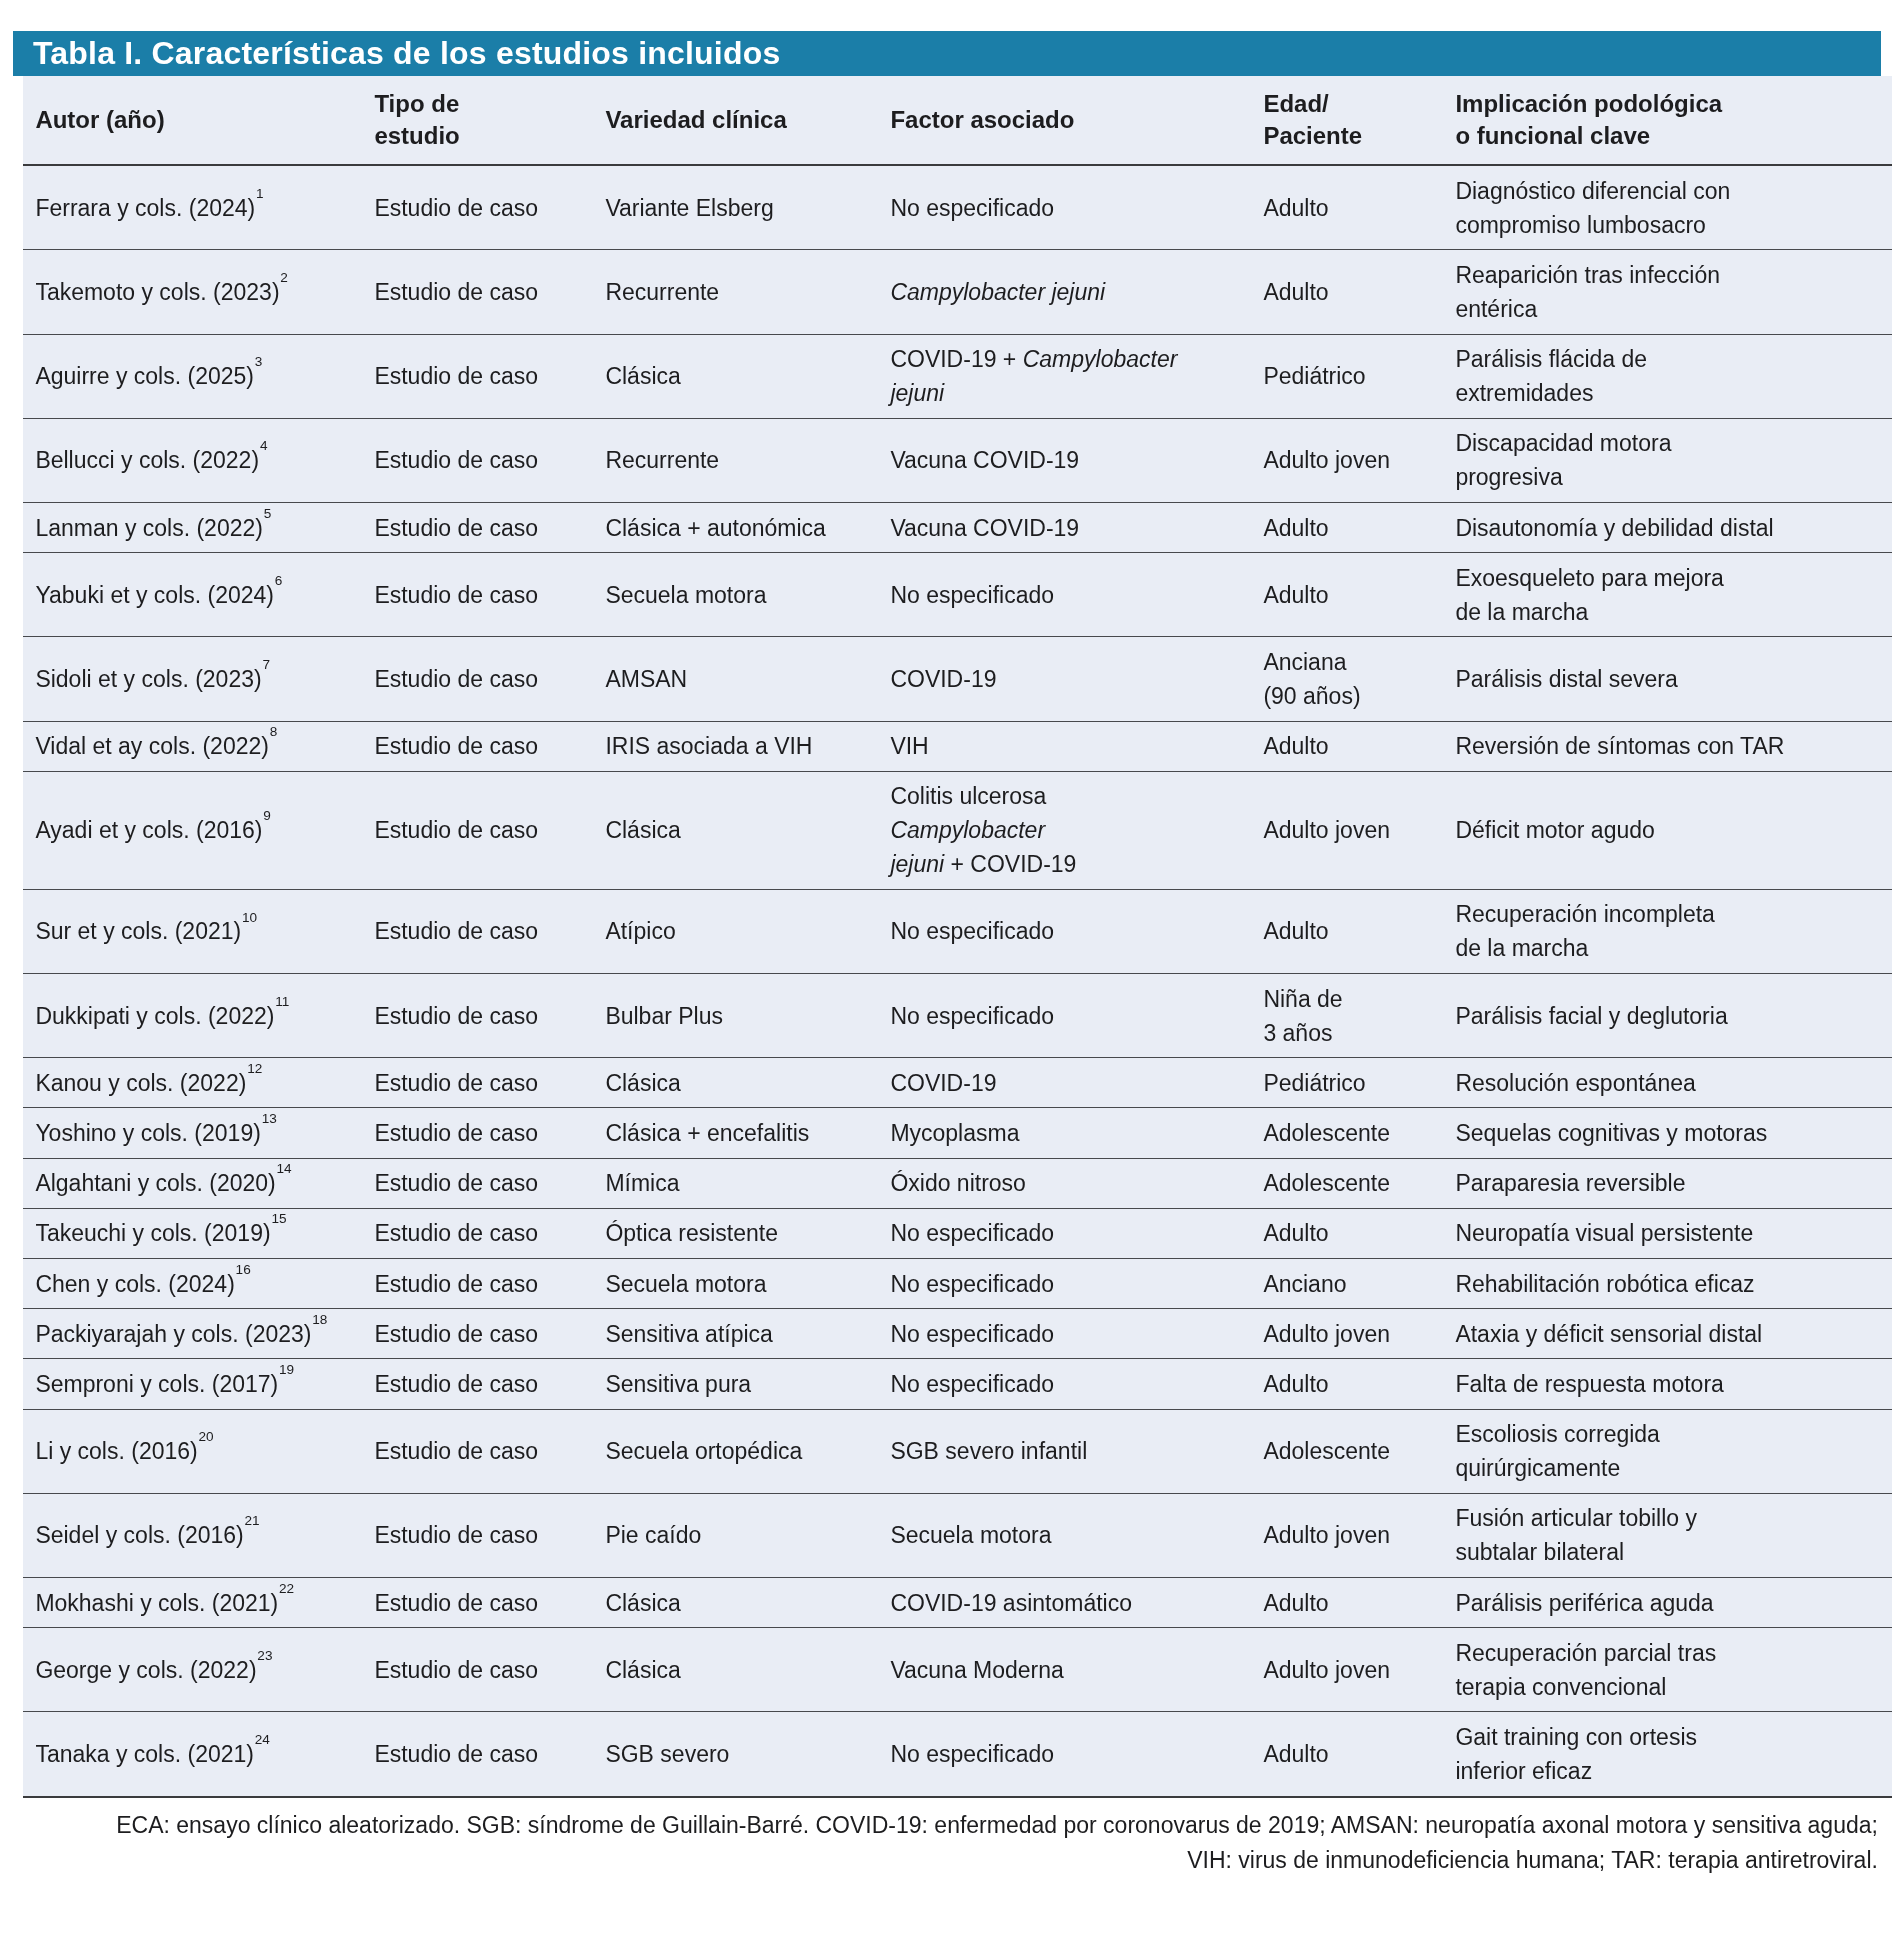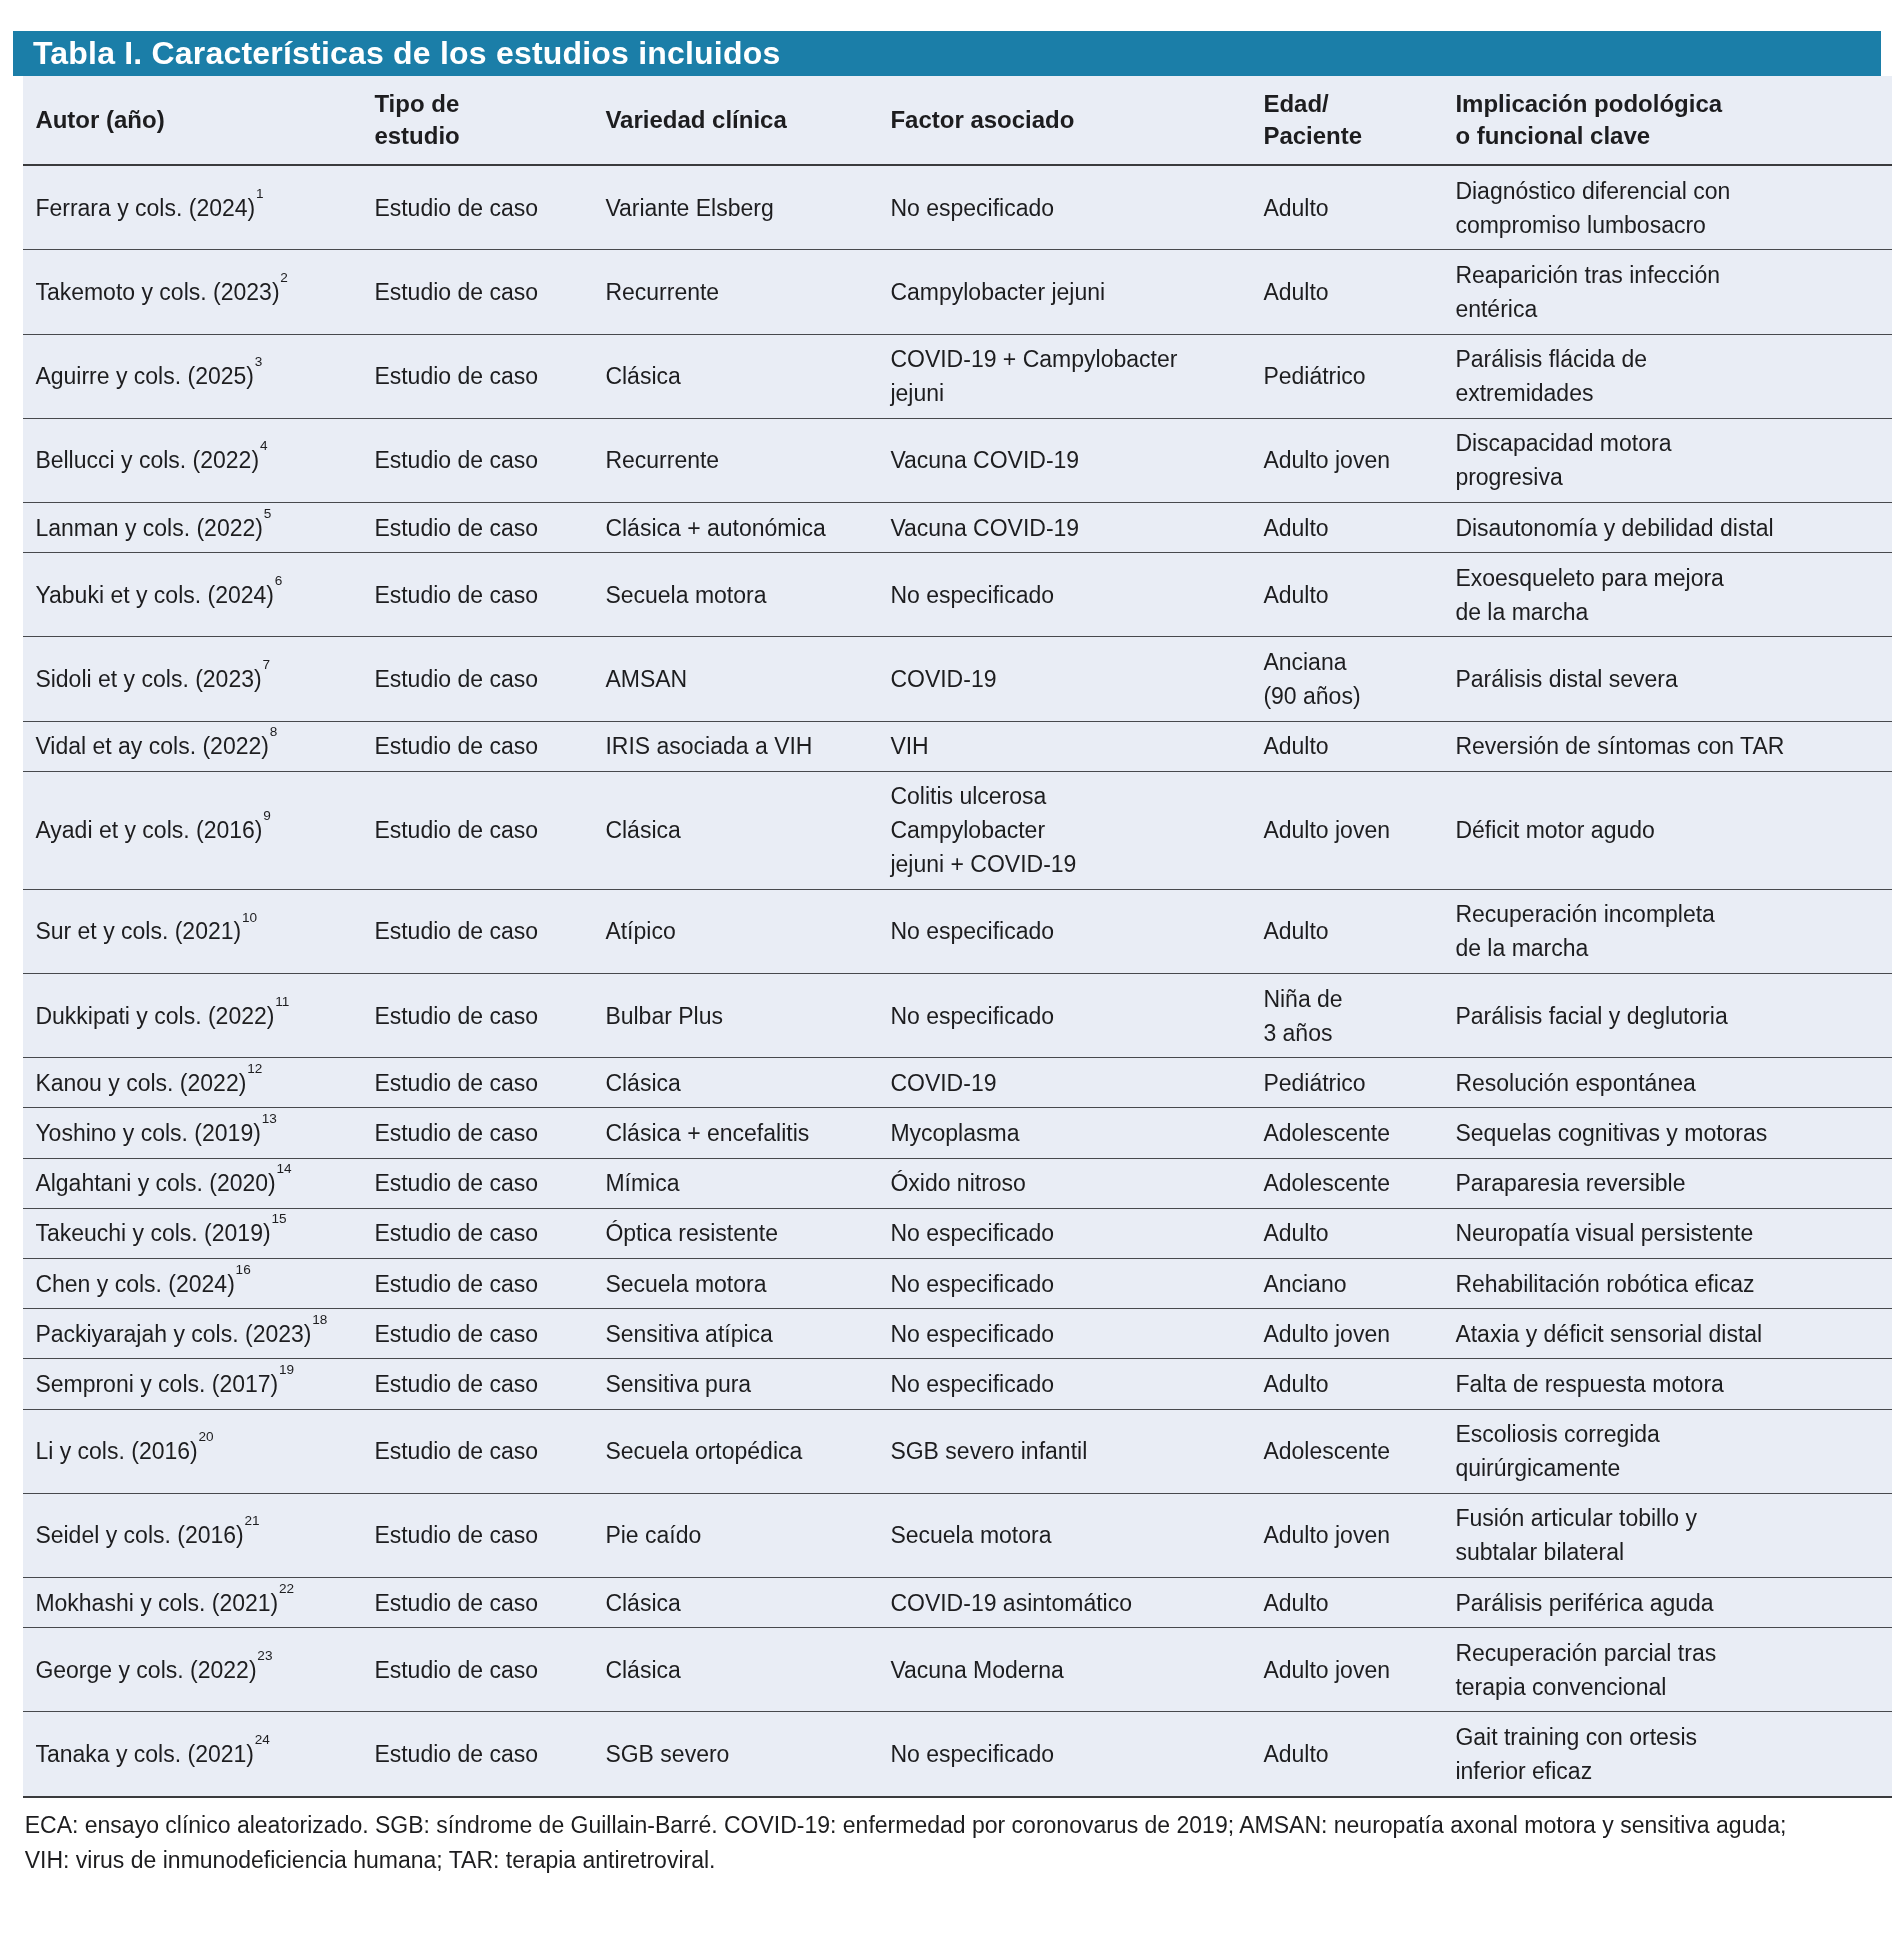--- a/index.html
+++ b/index.html
@@ -29,23 +29,23 @@
     border-bottom:2.5px solid var(--heavy);
   }
   tbody td{
     background:var(--rowbg);vertical-align:middle;
     font-size:23px;line-height:34px;
     padding:7.6px 8.5px 7.6px 12.7px;white-space:pre-line;
     border-bottom:1.7px solid var(--line);
   }
   tbody tr:last-child td{border-bottom:2.5px solid var(--heavy);}
   sup{font-size:13.6px;line-height:0;position:relative;top:-9.3px;margin-left:0.8px;}
-  .it{}
+  .it{font-style:italic;}
   .footnote{
-    font-size:23px;line-height:35px;padding:10.2px 3.4px 0 12px;white-space:pre-line;
+    font-size:23px;line-height:35px;padding:10.2px 3.4px 0 12px;white-space:pre-line;text-align:right;
   }
 </style>
 </head>
 <body>
 
 <div class="page">
   <div class="title-bar">
     <span>Tabla I. Características de los estudios incluidos</span>
   </div>
   <table>

